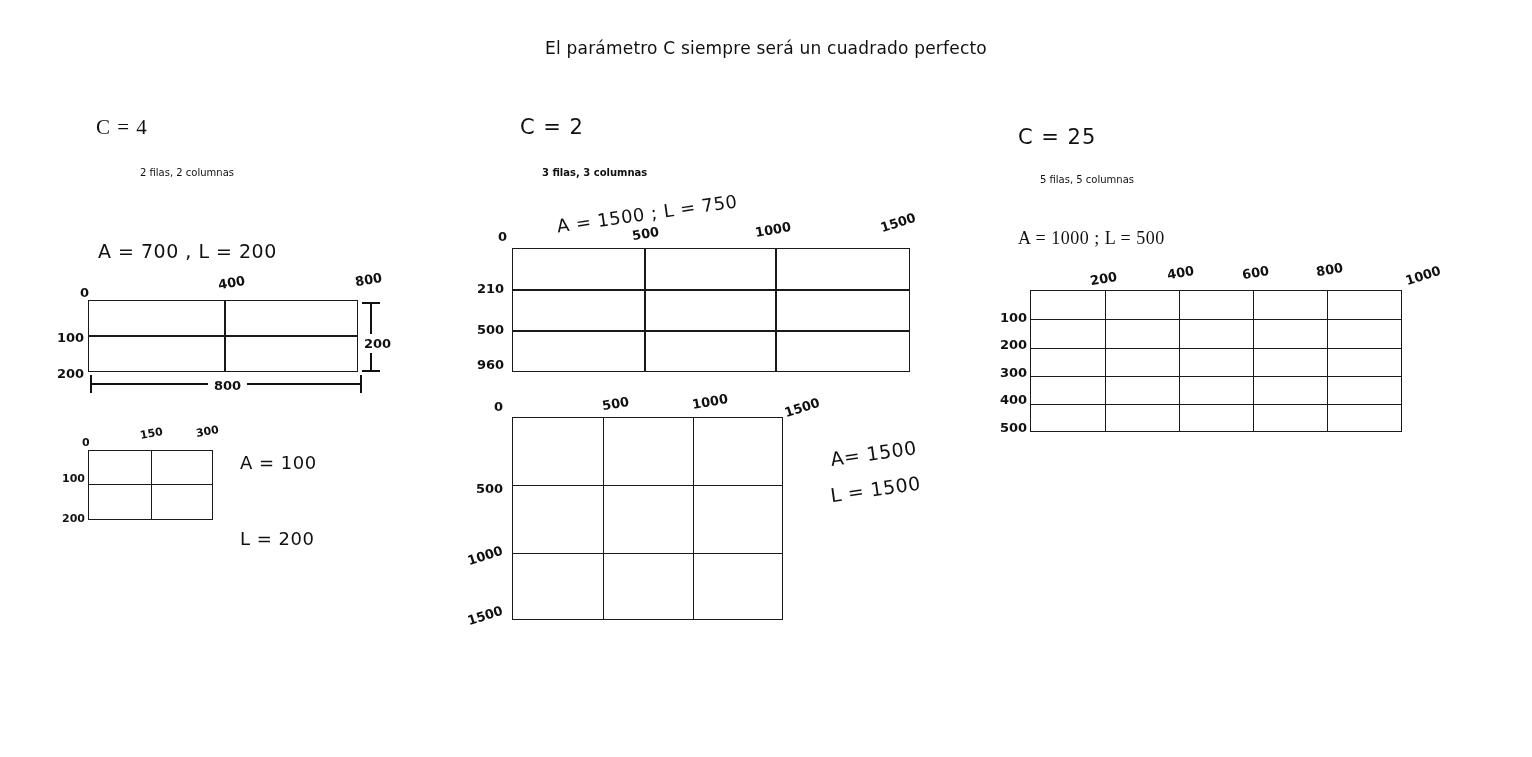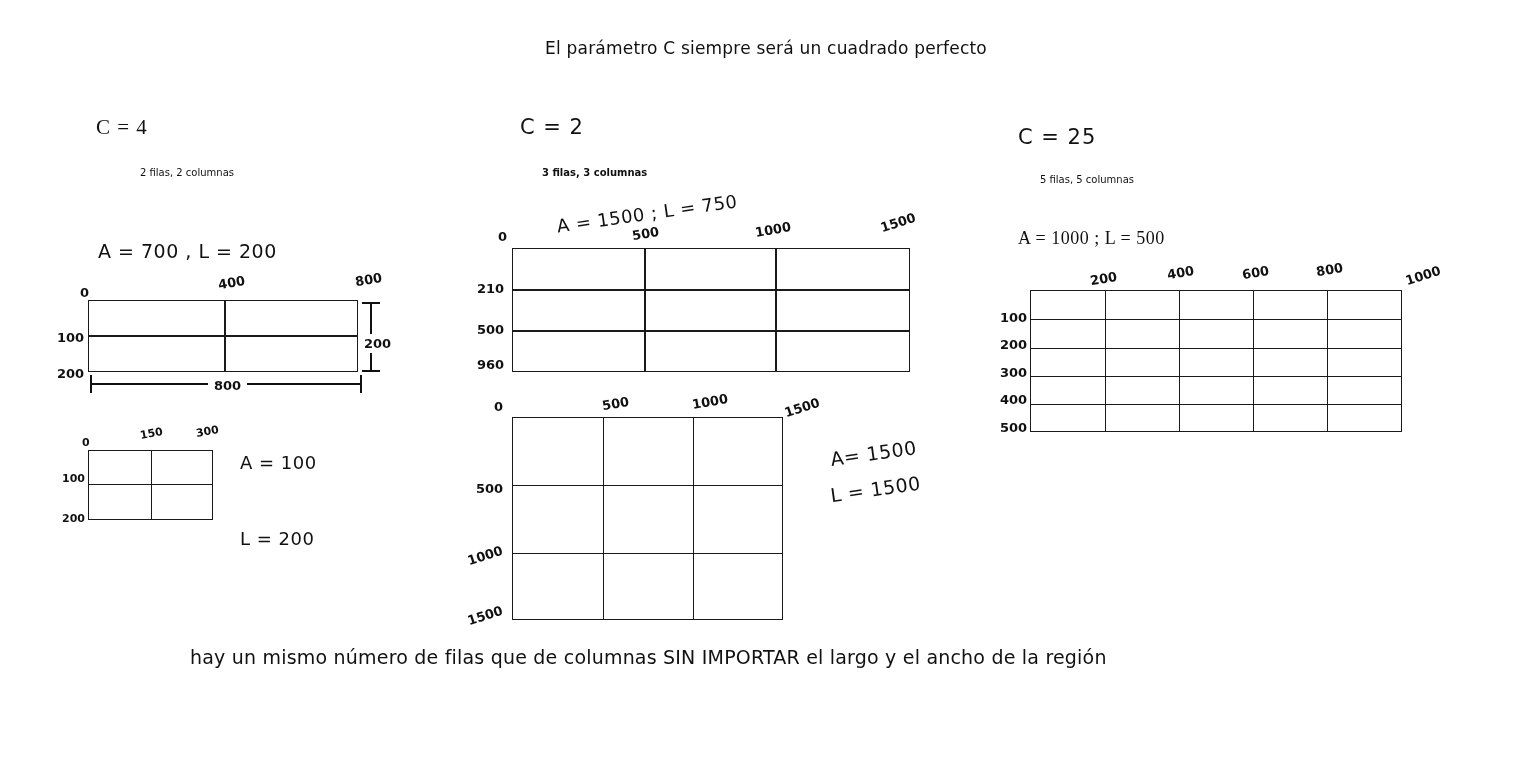--- a/index.html
+++ b/index.html
@@ -160,14 +160,13 @@
 <div class="abs hand tick" style="left:1242px; top:265px;"><span class="rot-b">600</span></div>
 <div class="abs hand tick" style="left:1316px; top:262px;"><span class="rot-b">800</span></div>
 <div class="abs hand tick" style="left:1405px; top:268px;"><span class="rot-c">1000</span></div>
 <div class="abs hand tick" style="left:1000px; top:310px;">100</div>
 <div class="abs hand tick" style="left:1000px; top:337px;">200</div>
 <div class="abs hand tick" style="left:1000px; top:365px;">300</div>
 <div class="abs hand tick" style="left:1000px; top:392px;">400</div>
 <div class="abs hand tick" style="left:1000px; top:420px;">500</div>
 
 <div class="abs hand" id="caption">
-  <div>hay un mismo número de filas que de columnas SIN IMPORTAR el largo y el ancho de la región</div>
 </div>
 
 </body></html>

